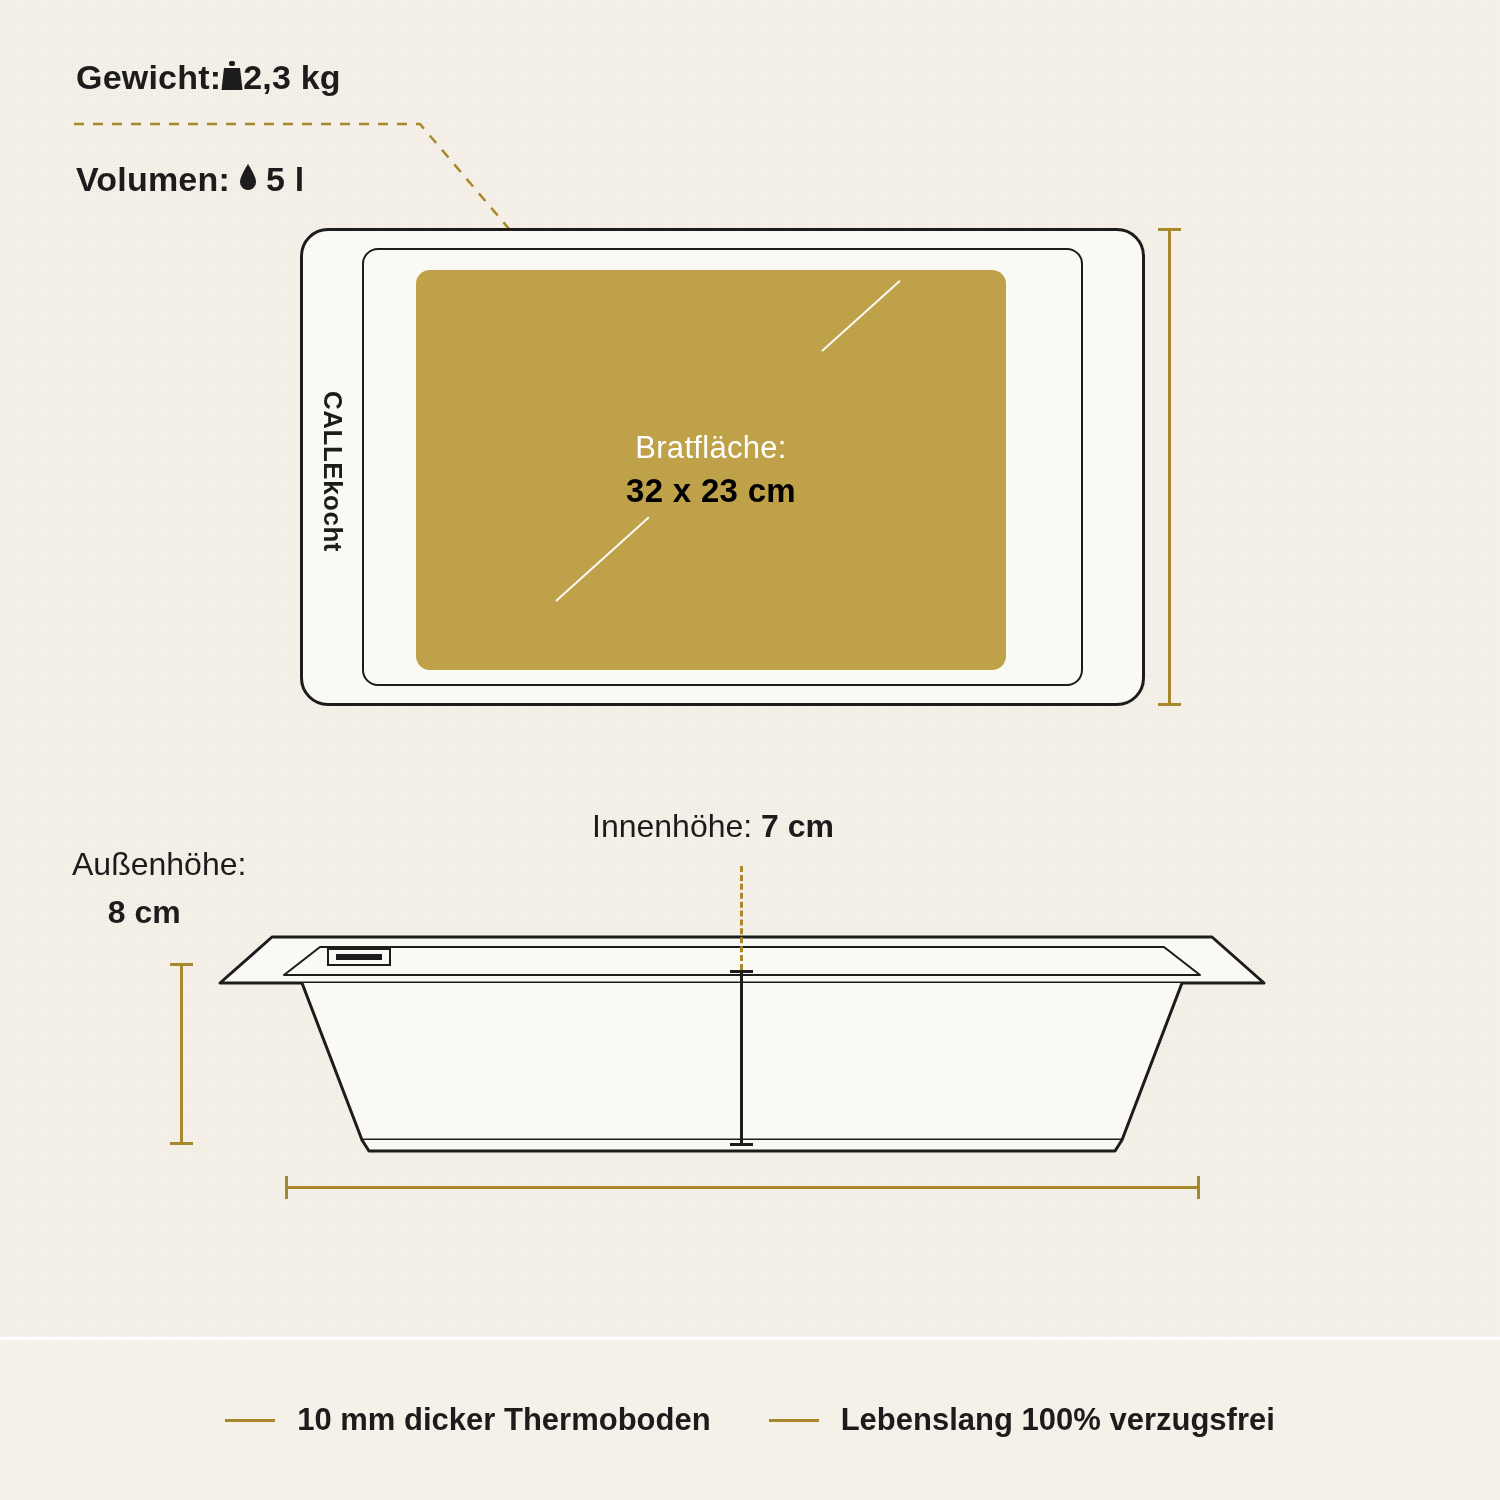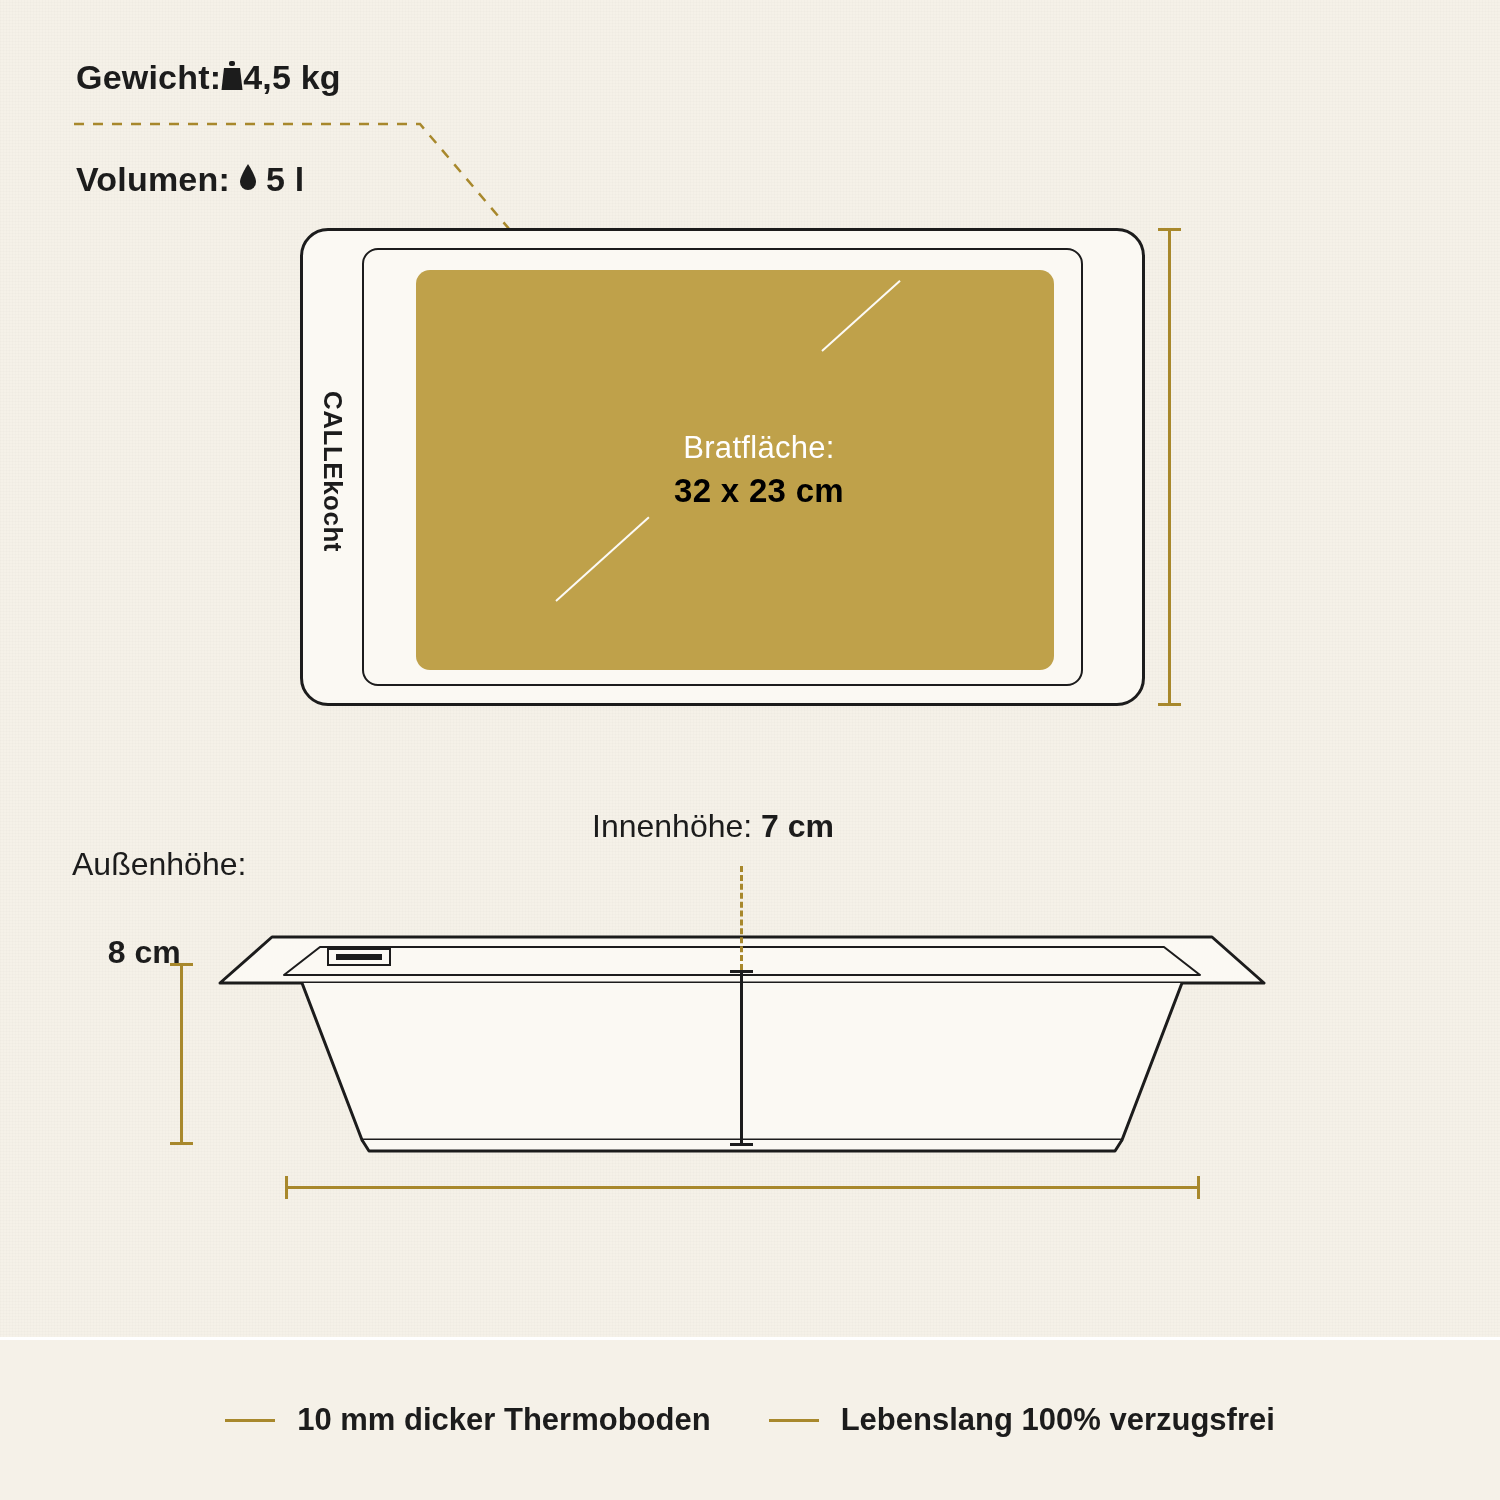--- a/index.html
+++ b/index.html
@@ -102,21 +102,20 @@
     width: 590px;
     height: 400px;
     background: #bda martin;
     background: #bfa14a;
     border-radius: 14px;
     display: flex;
     flex-direction: column;
     align-items: center;
     justify-content: center;
     overflow: hidden;
-    padding-left: 48px;
   }
   .cook-label-1 {
     color: #ffffff;
     font-size: 31px;
     line-height: 1.35;
     letter-spacing: 0.3px;
   }
   .cook-label-2 {
     color: #000000;
     font-size: 33px;
@@ -221,21 +220,20 @@
     top: 840px;
     font-size: 32px;
     line-height: 1.5;
     white-space: nowrap;
   }
   .label-outer-height .val {
     font-weight: bold;
     display: block;
     text-align: center;
     margin-left: -30px;
-    margin-top: 40px;
   }
 
   
   .dim-outer {
     position: absolute;
     left: 170px;
     top: 963px;
     width: 22px;
     height: 182px;
   }
@@ -371,21 +369,21 @@
 <div class="stage">
 
   <div class="spec-weight">
     <span>Gewicht:</span>
     <span class="inline-icon">
       <svg width="22" height="30" viewBox="0 0 22 30" aria-hidden="true">
         <rect x="8" y="0" width="6" height="5" rx="2" fill="#1c1c1c"></rect>
         <path d="M3 7 L19 7 L21.5 29 L0.5 29 Z" fill="#1c1c1c"></path>
       </svg>
     </span>
-    <span>4,5 kg</span>
+    <span>2,3 kg</span>
   </div>
 
   <div class="spec-volume">
     <span>Volumen:</span>
     <span class="inline-icon">
       <svg width="20" height="30" viewBox="0 0 20 30" aria-hidden="true">
         <path d="M10 1 C10 1 2 13 2 19 a8 8 0 0 0 16 0 C18 13 10 1 10 1 Z" fill="#1c1c1c"></path>
       </svg>
     </span>
     <span>5 l</span>

